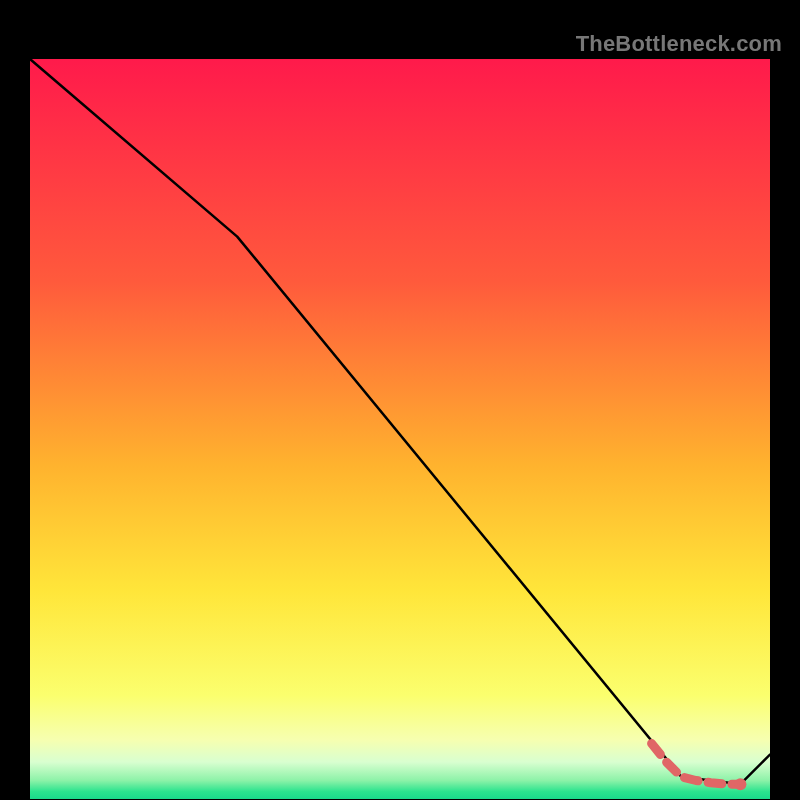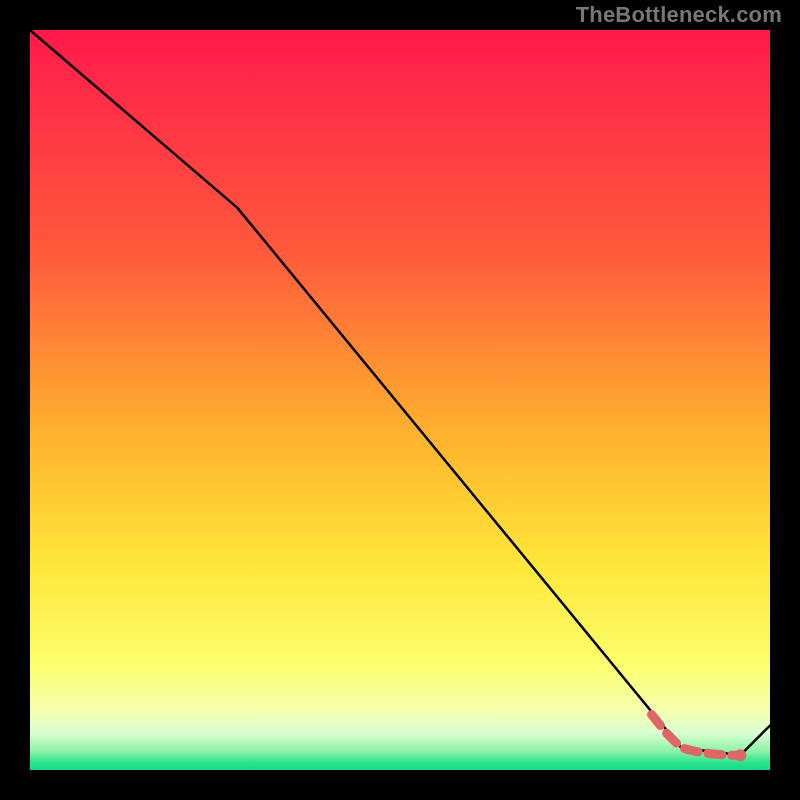--- a/index.html
+++ b/index.html
@@ -8,20 +8,21 @@
     width: 800px;
     height: 800px;
     background: #000;
     font-family: Arial, Helvetica, sans-serif;
     overflow: hidden;
   }
   .stage {
     position: relative;
     width: 800px;
     height: 575px;
+    margin-top: 29px;
   }
   .attribution {
     position: absolute;
     top: 2px;
     right: 18px;
     color: #777;
     font-size: 22px;
     font-weight: 600;
     letter-spacing: 0.2px;
     z-index: 5;

